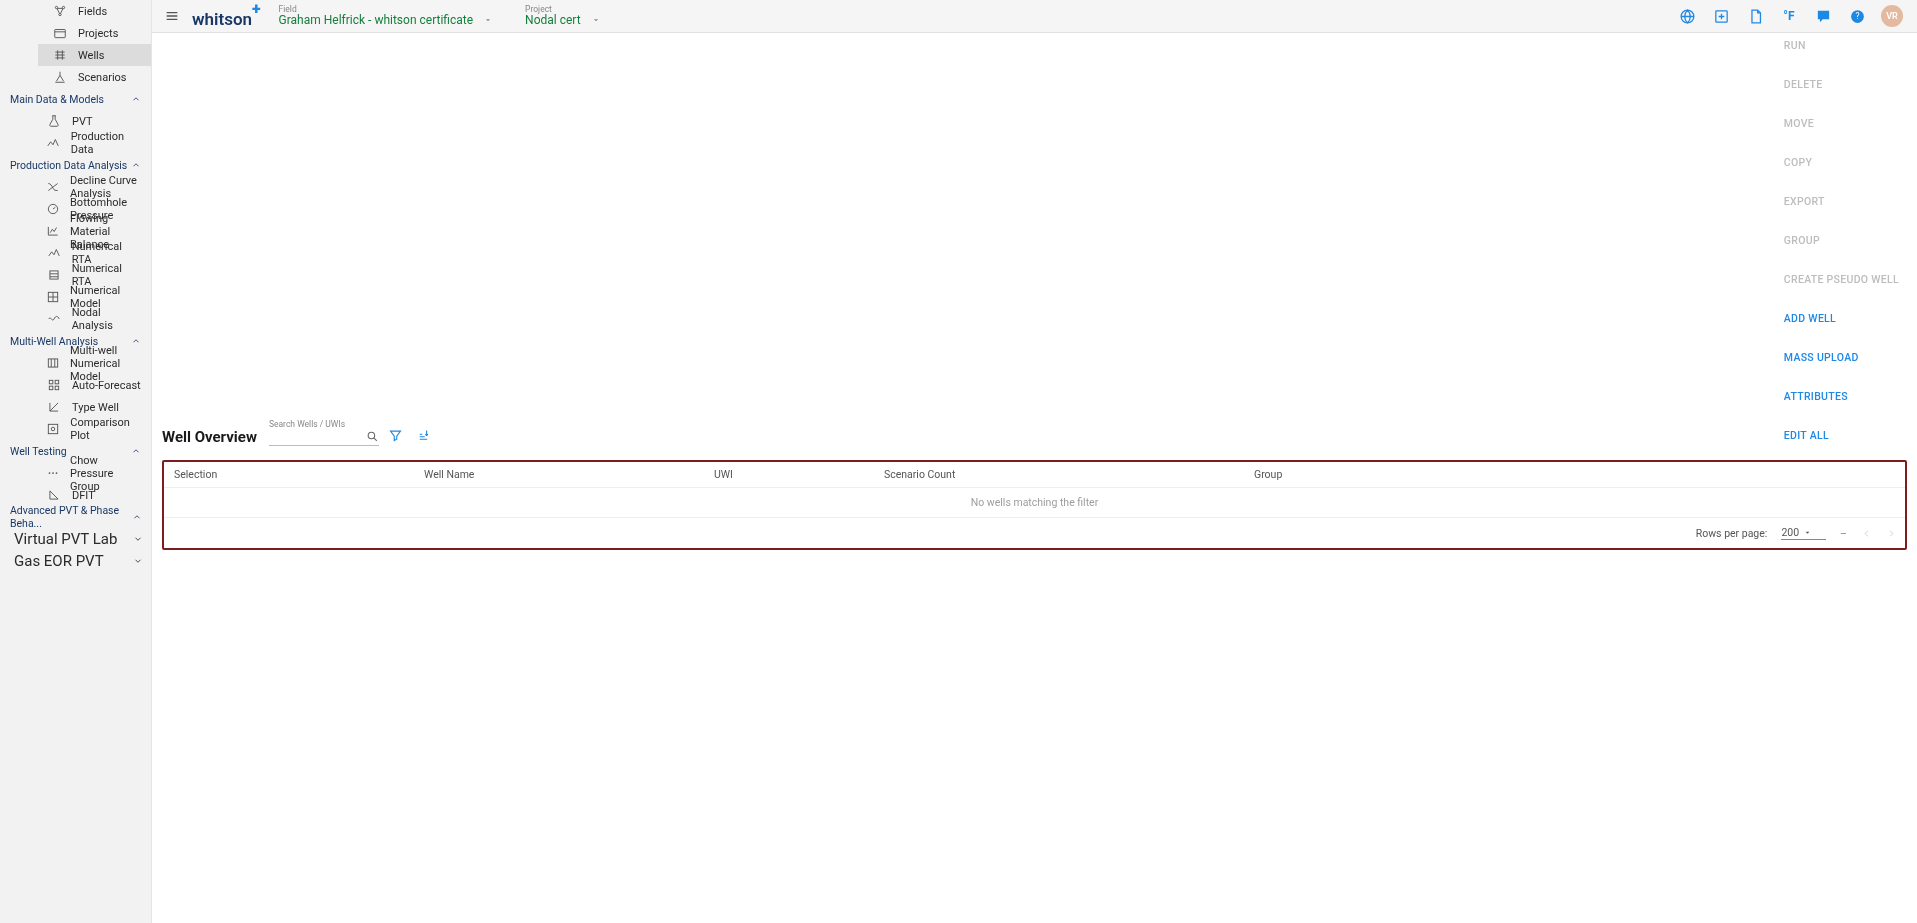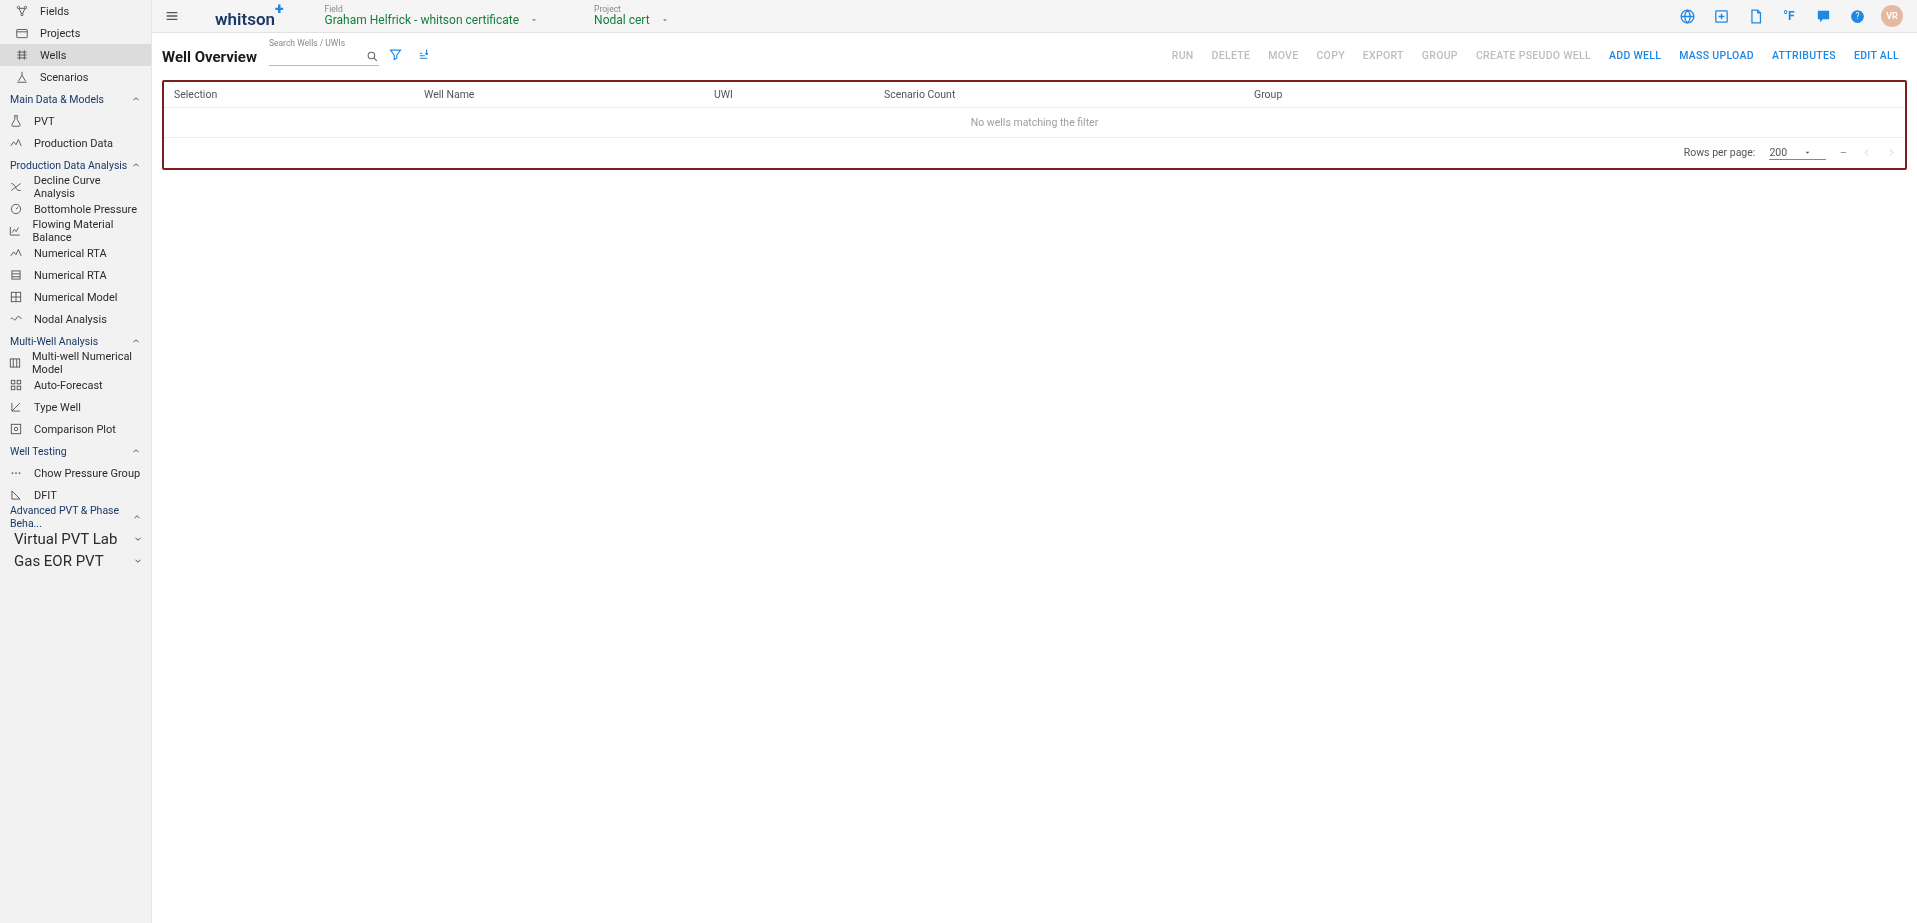--- a/index.html
+++ b/index.html
@@ -8,41 +8,41 @@
 
 
 .sidebar {
   position: fixed; left: 0; top: 0; bottom: 0;
   width: 152px; background: #f2f2f2; border-right: 1px solid #e5e5e5;
   overflow-y: auto; font-size: 11px; color: #2b2b2b;
 }
 .sb-item {
   display: flex; align-items: center;
   height: 22px; padding: 0 8px 0 14px;
-  cursor: pointer; gap: 10px;
+  cursor: pointer; gap: 10px; margin-left: 38px;
 }
 .sb-item.active { background: #dcdcdc; }
 .sb-item .icon { width: 16px; display:flex; align-items:center; justify-content:center; color:#555;}
 .sb-group {
   display: flex; align-items: center; justify-content: space-between;
   height: 22px; padding: 0 8px 0 10px;
   color: #1a3866; font-size: 10.5px; cursor: pointer;
 }
 .sb-group .caret { width: 14px; height: 14px; display:flex;align-items:center;justify-content:center;}
 .sb-item.sub { padding-left: 8px; }
 .sb-sub-plain {
   display:flex; align-items:center; justify-content:space-between;
   height:22px; padding: 0 8px 0 14px; color:#2b2b2b; font-size:15px; cursor:pointer;
 }
 
 
 .header {
   position: fixed; left: 152px; right: 0; top: 0; height: 33px;
   background: #f5f5f5; border-bottom: 1px solid #e2e2e2;
-  display: flex; align-items: center; padding: 0 10px; gap: 23px;
+  display: flex; align-items: center; padding: 0 10px;
 }
 .hamburger { width: 20px; height:20px; display:flex;align-items:center;justify-content:center;cursor:pointer;color:#555;margin-right:10px;}
 .brand { font-size: 17px; font-weight: 600; color:#1a3866; position:relative; margin-right: 18px;}
 .brand sup { color:#1e88e5; font-weight:900; font-size:16px; position:relative; top:-4px;}
 .hsel { display:flex; flex-direction:column; margin-right: 32px; }
 .hsel .lbl { font-size: 8.5px; color:#888; line-height:1; }
 .hsel .val-row { display:flex; align-items:center; gap:6px;}
 .hsel .val { font-size: 12px; color:#15803d; }
 .hsel .dd { color:#888; margin-left: 4px;}
 .header .spacer { flex:1; }
@@ -53,34 +53,34 @@
 
 .content { position: fixed; left:152px; right:0; top:33px; bottom:0; background:#fff; padding: 6px 0 0 0; overflow:auto;}
 .topbar { display:flex; align-items:flex-end; padding: 0 10px; gap: 6px; }
 .page-title { font-size: 15px; font-weight: 700; color:#1a1a1a; margin-right: 6px; white-space:nowrap;}
 .search-wrap { position:relative; display:flex; flex-direction:column; width: 110px;}
 .search-wrap .slabel { font-size:8.5px; color:#888; line-height:1;}
 .search-wrap input { border:none; border-bottom:1px solid #bbb; font-size:11px; padding: 2px 16px 2px 0; outline:none; background:transparent;}
 .search-wrap .sicon { position:absolute; right:0; bottom:3px; color:#666;}
 .tb-icon { width:22px;height:22px;display:flex;align-items:center;justify-content:center;color:#1e88e5;cursor:pointer;}
 .topbar .spacer { flex:1; }
-.tb-actions { display:flex; align-items:flex-end; gap: 18px; padding-right: 8px; padding-bottom:4px;}
+.tb-actions { display:flex; align-items:flex-start; gap: 26px; padding-right: 8px; padding-bottom:4px;flex-direction:column;}
 .tb-btn { font-size: 10.5px; letter-spacing: .3px; font-weight:500; color:#bdbdbd; cursor:default;}
 .tb-btn.enabled { color:#1e88e5; cursor:pointer;}
 
 .card { margin: 14px 10px 0 10px; border:2px solid #7f1d1d; border-radius:2px; background:#fff;}
 .tbl-head { display:flex; height:26px; align-items:center; border-bottom:1px solid #eee; font-size:10.5px; color:#555;}
 .col-sel { width:260px; padding-left:10px;}
 .col-wn  { width:290px;}
 .col-uwi { width:170px;}
 .col-sc  { width:370px;}
 .col-grp { flex:1; }
 .tbl-empty { text-align:center; font-size:10.5px; color:#9e9e9e; padding: 8px 0; border-bottom:1px solid #eee;}
 .tbl-foot { display:flex; align-items:center; justify-content:flex-end; height:30px; padding: 0 8px; gap: 14px; font-size:10.5px; color:#555;}
-.tbl-foot .rpp-sel { border:none; border-bottom:1px solid #888; font-size:10.5px; background:transparent; padding-right:14px; position:relative; display:inline-flex; align-items:center; gap:16px;}
+.tbl-foot .rpp-sel { border:none; border-bottom:1px solid #888; font-size:10.5px; background:transparent; padding-right:14px; position:relative; display:inline-flex; align-items:center; gap:4px;}
 .tbl-foot .dash { color:#888;}
 .tbl-foot .pager { display:flex; gap:14px; color:#ccc;}
 .tbl-foot .pager span { cursor:default;}
 
 svg { display:block; }
 </style>
 </head>
 <body>
 
 <nav class="sidebar">

